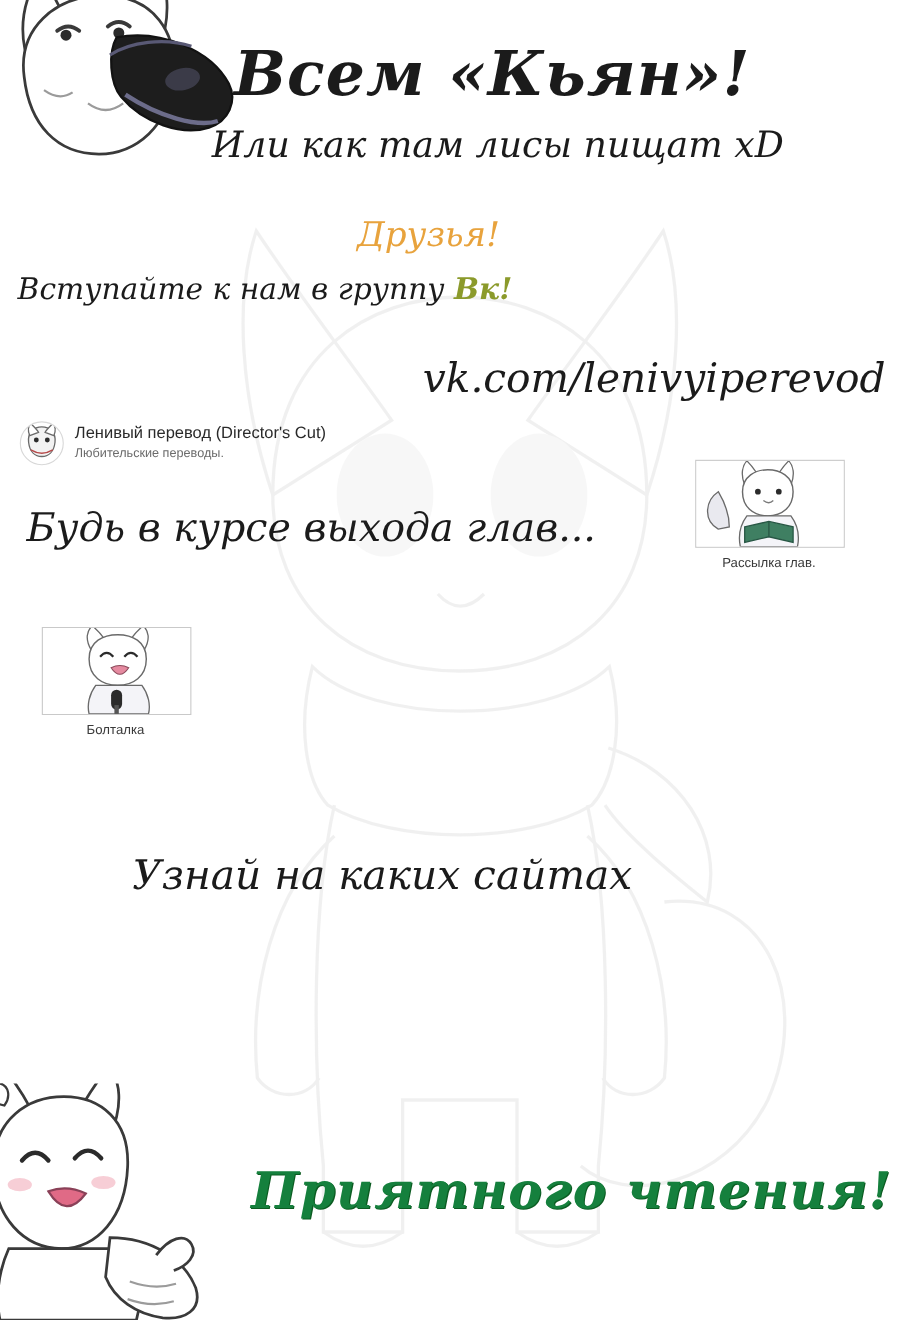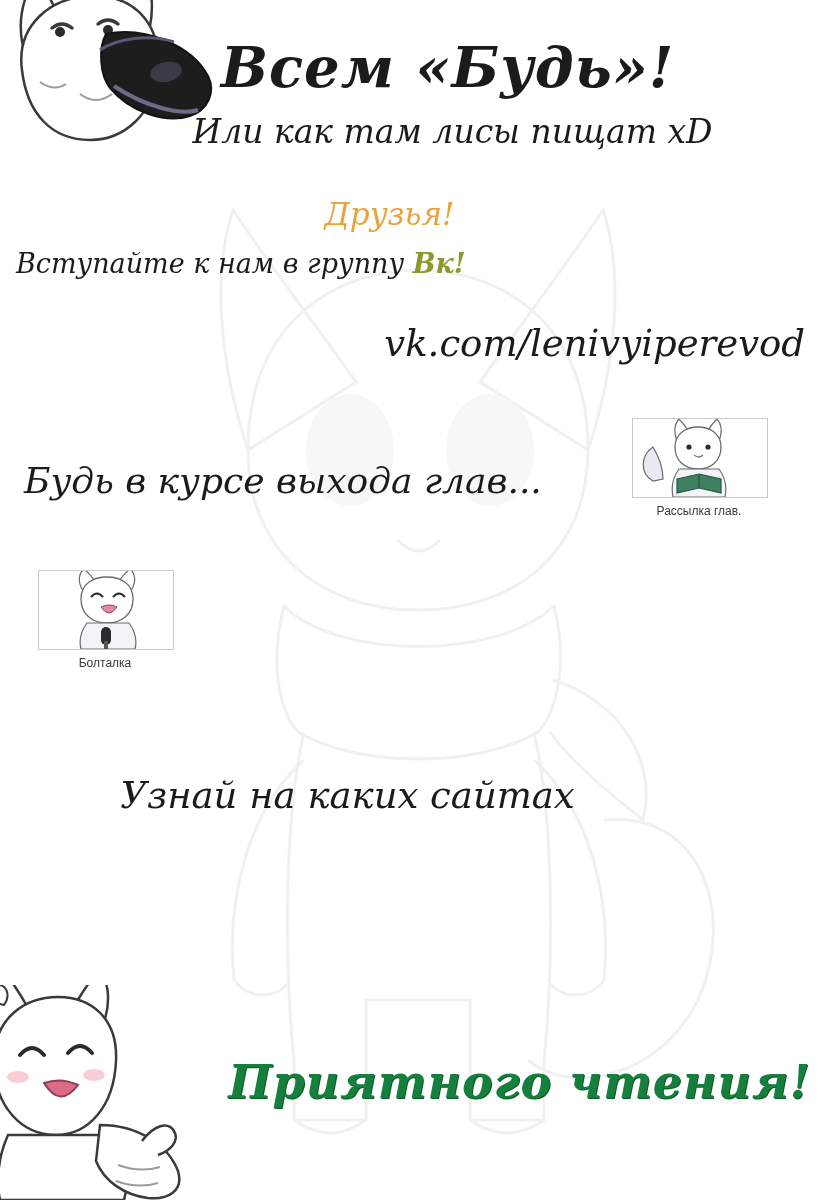--- a/index.html
+++ b/index.html
@@ -275,31 +275,48 @@
       <path d="M46 92 q14 10 26 2" stroke="#9b9b9b" stroke-width="2" fill="none"></path>
       <path d="M86 104 q16 12 32 0" stroke="#9b9b9b" stroke-width="2" fill="none"></path>
 
       <path d="M112 44 C152 36 198 56 214 86 C222 102 214 120 196 126 C172 134 136 122 116 98 C106 86 104 58 112 44 Z" fill="#1d1d1d" stroke="#121212" stroke-width="2"></path>
       <path d="M120 96 C150 116 186 126 204 120" stroke="#6c6c8a" stroke-width="4" fill="none"></path>
       <ellipse cx="172" cy="82" rx="16" ry="10" fill="#3b3b48" transform="rotate(-12 172 82)"></ellipse>
       <path d="M106 60 C124 48 156 44 180 52" stroke="#595975" stroke-width="3" fill="none"></path>
     </g>
   </svg>
 
-  <div class="headline">Всем «Будь»!</div>
+  <div class="headline">Всем «Кьян»!</div>
   <div class="subhead">Или как там лисы пищат xD</div>
 
   <div class="friends">Друзья!</div>
 
   <div class="join-line">
     <span>Вступайте к нам в группу </span><span class="vk">Вк!</span>
   </div>
 
   <div class="vk-url">vk.com/lenivyiperevod</div>
 
+  <div class="group-card">
+    <div class="group-avatar">
+      <svg viewBox="0 0 38 38" xmlns="http://www.w3.org/2000/svg">
+        <circle cx="19" cy="19" r="18.5" fill="#ffffff"></circle>
+        <path d="M7 18 C6 9 12 4 19 4 C26 4 32 9 31 18 C30 27 25 31 19 31 C13 31 8 27 7 18 Z" fill="#f2f2f2" stroke="#6a6a6a" stroke-width="1.2"></path>
+        <path d="M8 12 C6 7 7 3 9 1 C12 4 15 7 16 9 Z" fill="#ffffff" stroke="#6a6a6a" stroke-width="1.2"></path>
+        <path d="M30 12 C32 7 31 3 29 1 C26 4 23 7 22 9 Z" fill="#ffffff" stroke="#6a6a6a" stroke-width="1.2"></path>
+        <circle cx="14" cy="16" r="2.2" fill="#2b2b2b"></circle>
+        <circle cx="24" cy="16" r="2.2" fill="#2b2b2b"></circle>
+        <path d="M9 25 q10 6 20 0" fill="none" stroke="#b64b4b" stroke-width="1.4"></path>
+      </svg>
+    </div>
+    <div class="group-text">
+      <div class="group-name">Ленивый перевод (Director's Cut)</div>
+      <div class="group-desc">Любительские переводы.</div>
+    </div>
+  </div>
 
   <div class="script-line line-news">Будь в курсе выхода глав...</div>
 
   <div class="thumb thumb-news">
     <div class="frame">
       <svg viewBox="0 0 134 78" xmlns="http://www.w3.org/2000/svg">
         <rect width="134" height="78" fill="#ffffff"></rect>
 
         <path d="M20 62 C6 54 8 36 20 28 C26 38 30 50 30 60 Z" fill="#e9e9ef" stroke="#6a6a6a" stroke-width="1.2"></path>
 

